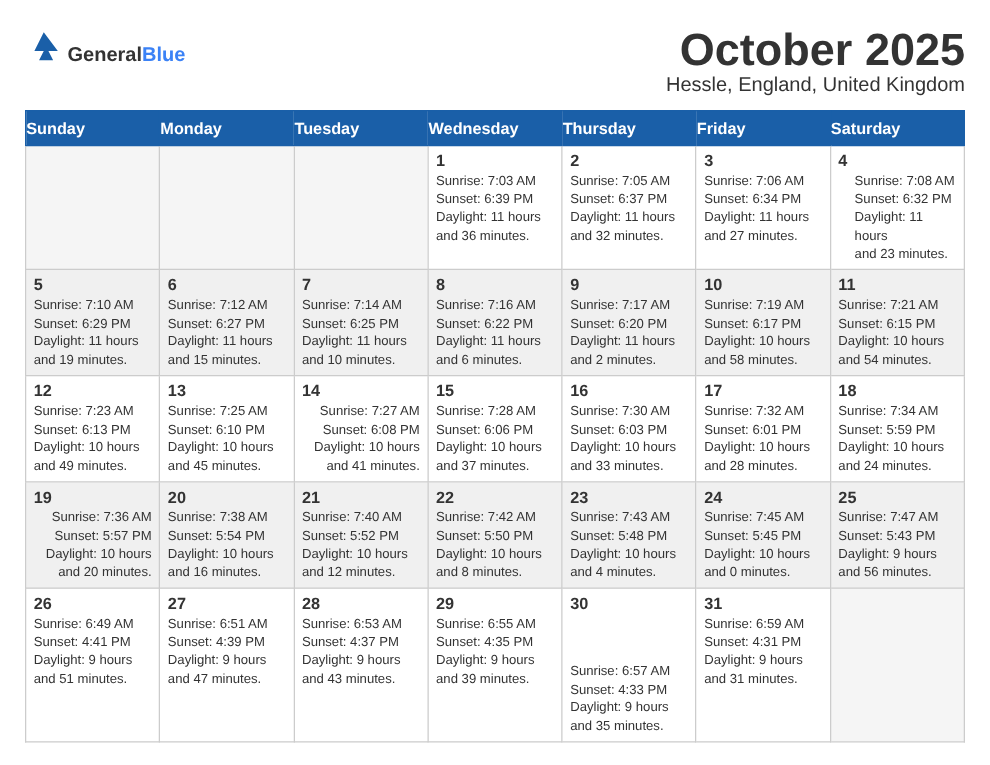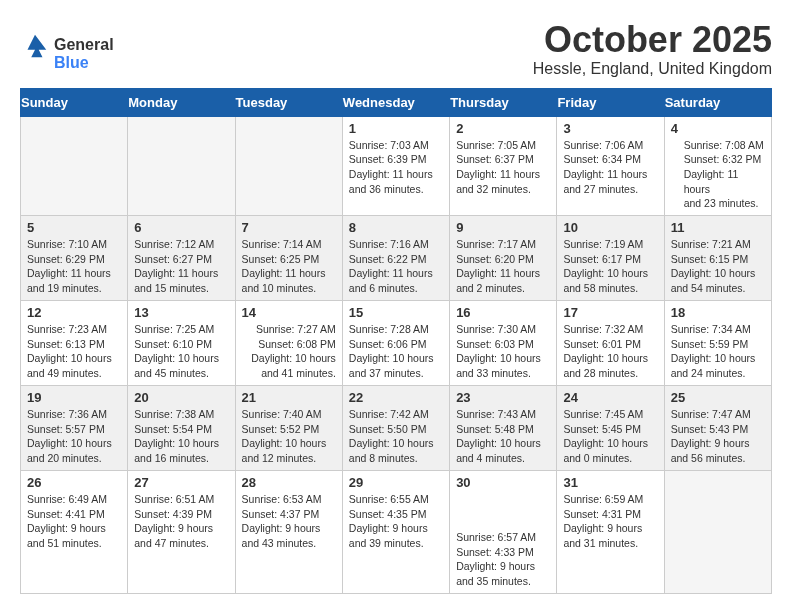--- a/index.html
+++ b/index.html
@@ -16,21 +16,21 @@
       justify-content: space-between;
       margin-bottom: 10px;
     }
     .logo {
       display: flex;
       align-items: center;
       gap: 4px;
     }
     .logo-text {
       display: flex;
-      flex-direction: column;
+      flex-direction: row;
       line-height: 1.1;
       margin-top: 16px;
     }
     .logo-general {
       font-size: 16px;
       font-weight: bold;
       color: #333;
     }
     .logo-blue {
       font-size: 16px;
@@ -258,21 +258,21 @@
           <div class="day-number">18</div>
           <div class="day-info" style="white-space: pre-line;">Sunrise: 7:34 AM
 Sunset: 5:59 PM
 Daylight: 10 hours
 and 24 minutes.</div>
         </td>
       </tr>
       <tr class="row-shaded">
         <td>
           <div class="day-number">19</div>
-          <div class="day-info" style="white-space: pre-line;">Sunrise: 7:36 AM
+          <div class="day-info" style="white-space: pre-line; text-align: right;">Sunrise: 7:36 AM
 Sunset: 5:57 PM
 Daylight: 10 hours
 and 20 minutes.</div>
         </td>
         <td>
           <div class="day-number">20</div>
           <div class="day-info" style="white-space: pre-line;">Sunrise: 7:38 AM
 Sunset: 5:54 PM
 Daylight: 10 hours
 and 16 minutes.</div>

